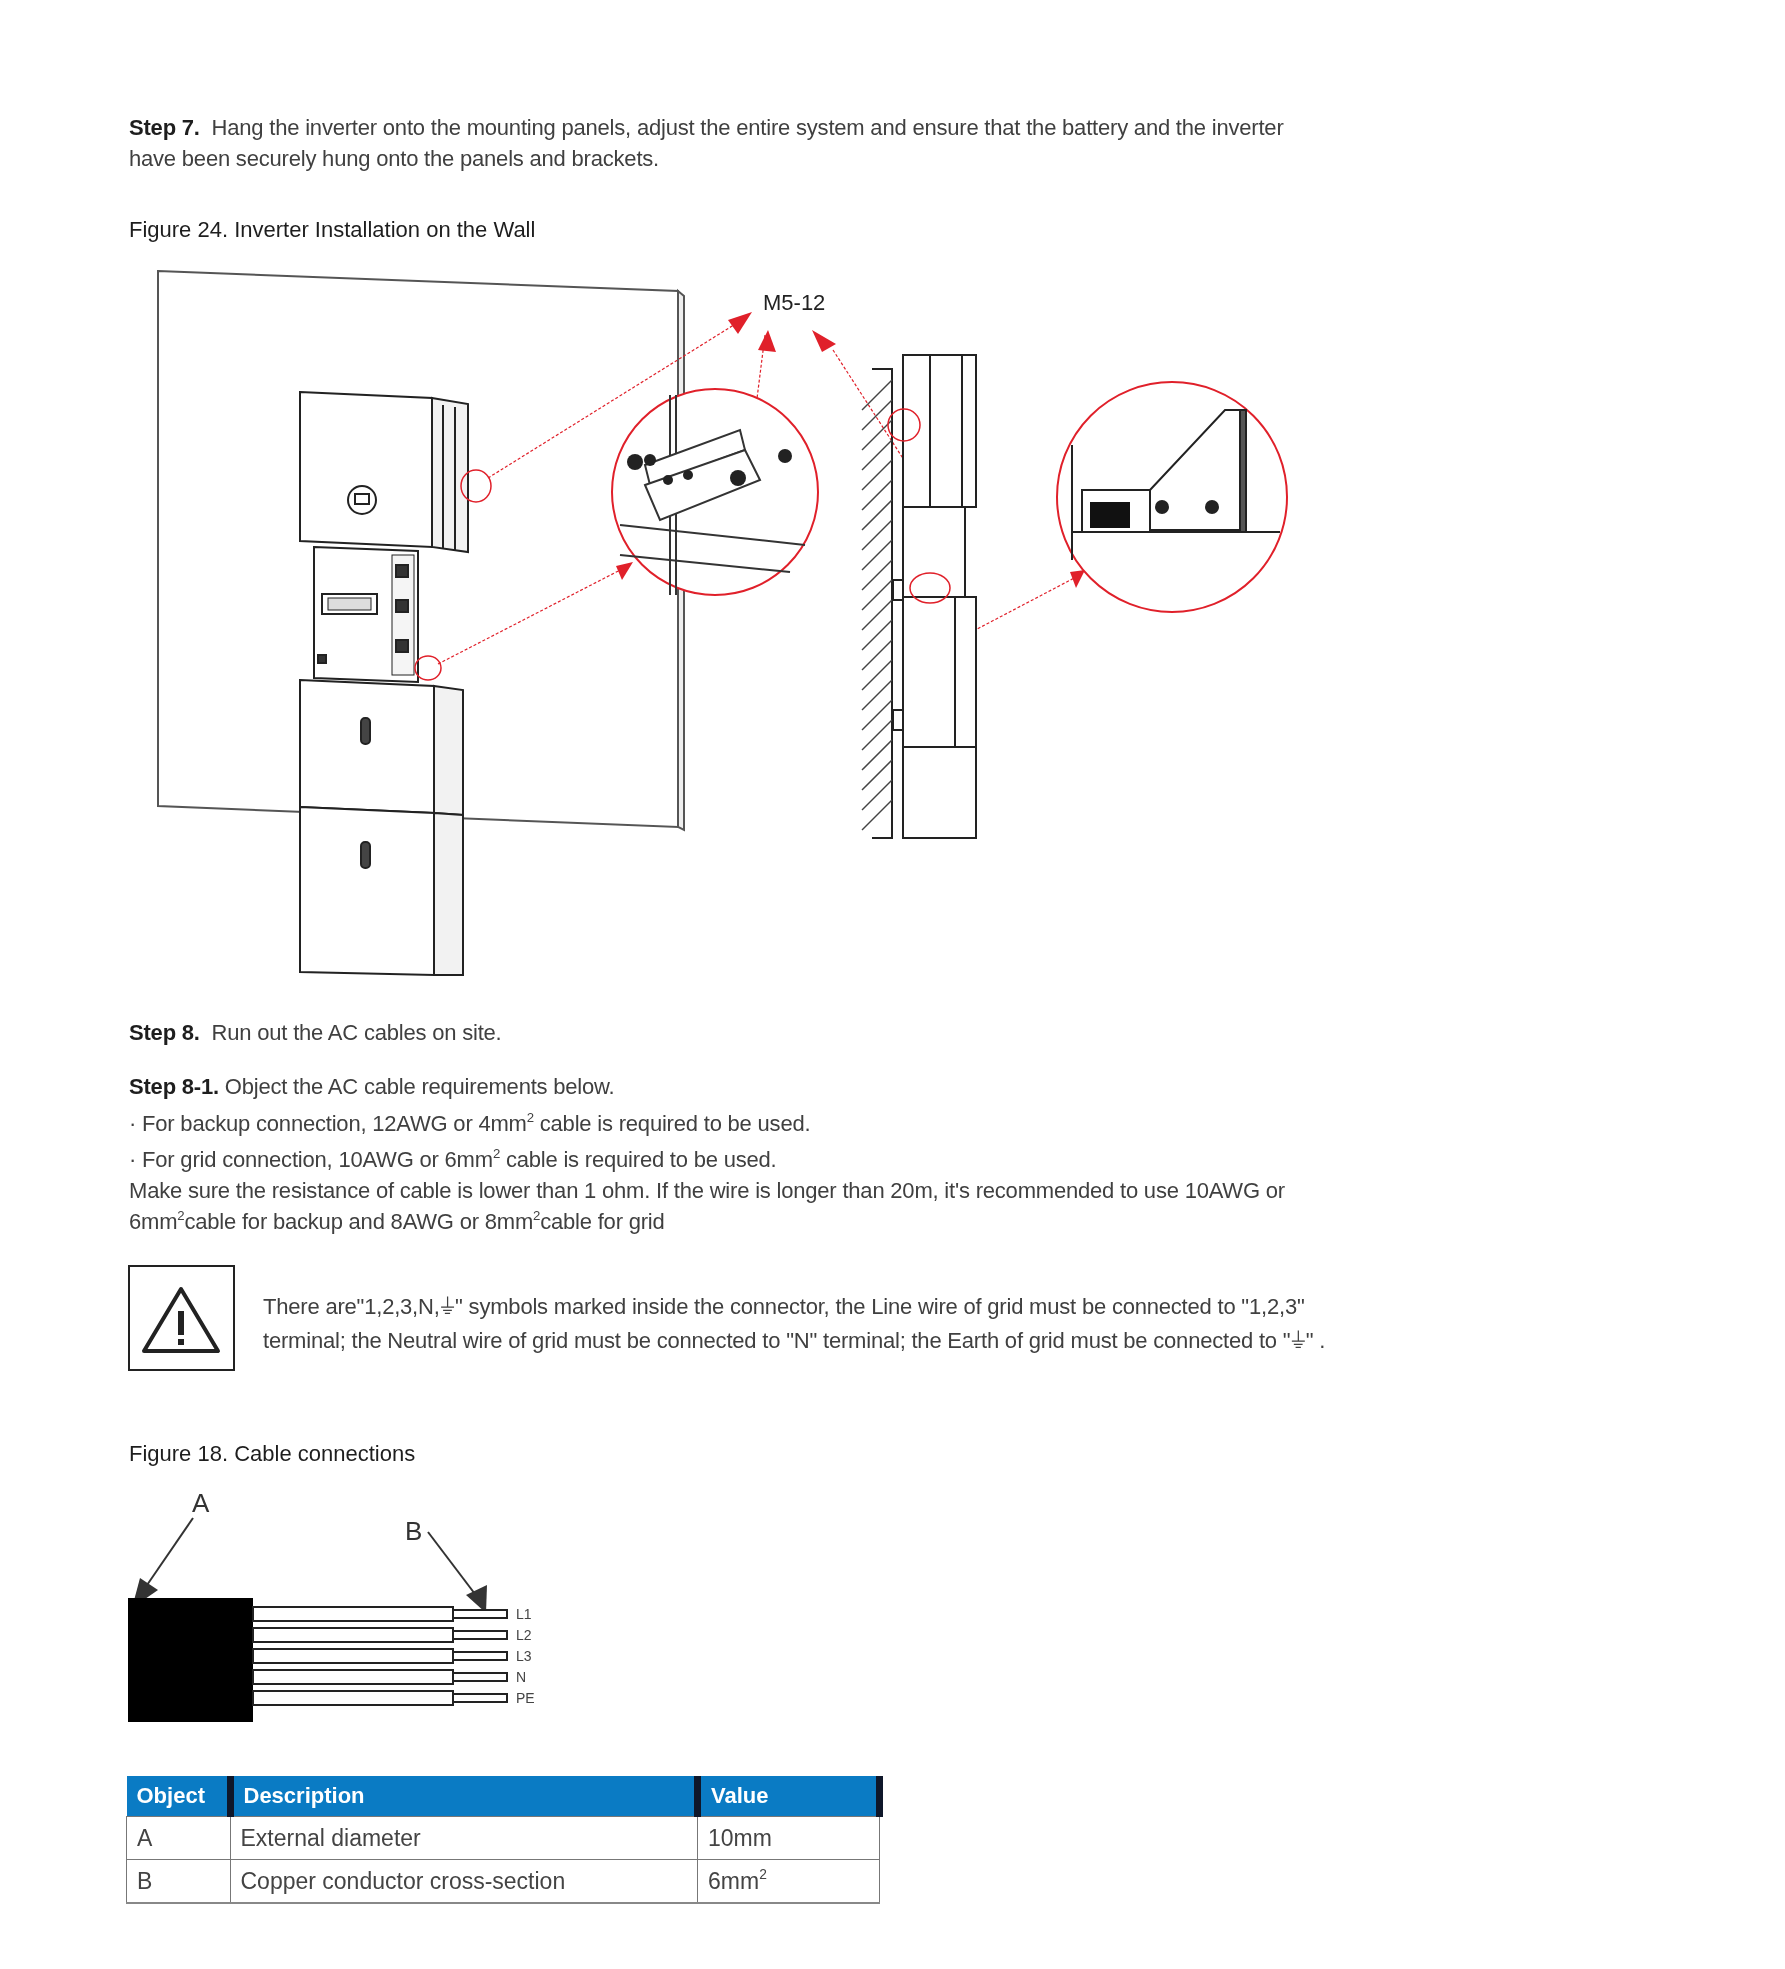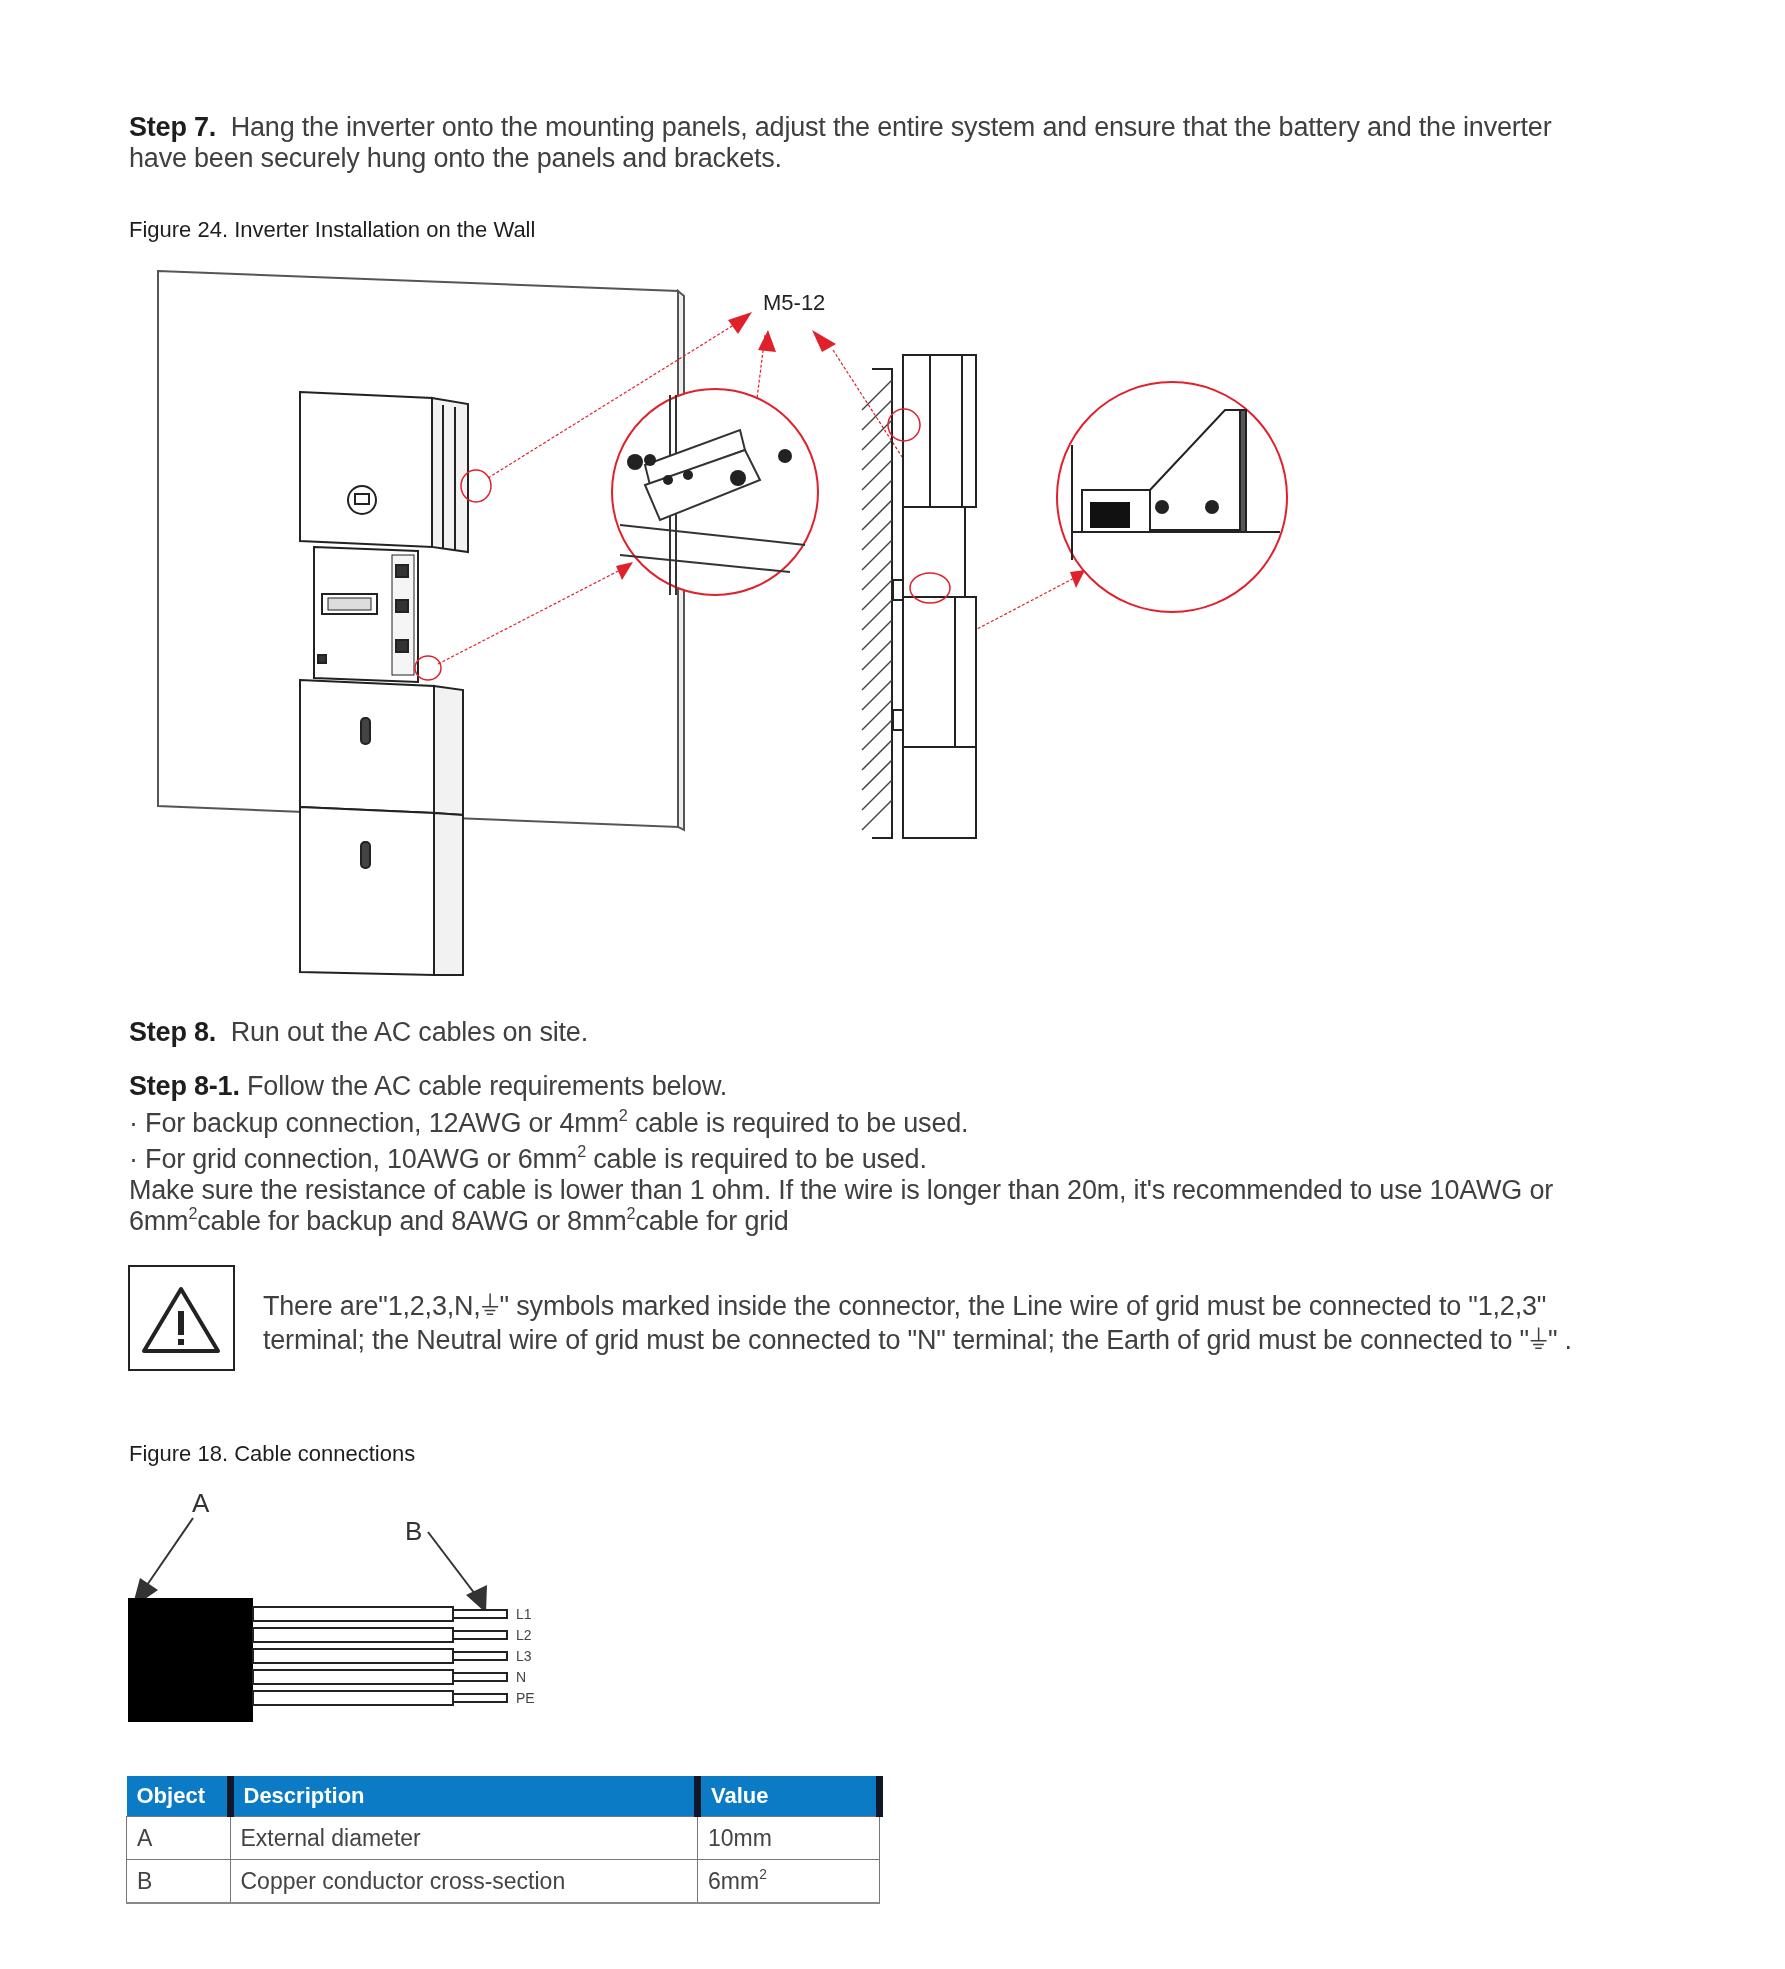--- a/index.html
+++ b/index.html
@@ -1,19 +1,19 @@
 <!DOCTYPE html>
 <html><head>
 <meta charset="utf-8">
 <style>
   html, body { margin: 0; padding: 0; background: #ffffff; }
   body { width: 1785px; height: 1969px; position: relative; overflow: hidden;
          font-family: "Liberation Sans", "DejaVu Sans", sans-serif; color: #3a3a3a; }
   .abs { position: absolute; }
-  .para { font-size: 27px; line-height: 31px; color: #404040; white-space: nowrap; letter-spacing: -0.2px; }
+  .para { font-size: 22px; line-height: 31px; color: #404040; white-space: nowrap; letter-spacing: -0.2px; }
   .bold { font-weight: bold; color: #1e1e1e; }
   .fig-title { font-size: 22px; font-weight: normal; color: #1e1e1e; white-space: nowrap; margin-top: 10px; }
   sup { font-size: 60%; line-height: 0; vertical-align: 0.7em; }
   .warn-box { left: 128px; top: 1265px; width: 107px; height: 106px; border: 2px solid #222; box-sizing: border-box; }
   table.spec { position: absolute; left: 126px; top: 1776px; width: 757px; border-collapse: collapse;
                font-family: "Liberation Sans", "DejaVu Sans", sans-serif; }
   table.spec th { background: #0a7bc4; color: #fff; font-weight: bold; text-align: left; font-size: 22px;
                   height: 40px; padding: 0 10px; border-right: 7px solid #0f172a; }
   table.spec td { font-size: 23px; color: #444; height: 42px; padding: 0 10px; border: 1px solid #777;
                   border-left: 1px solid #777; }
@@ -163,21 +163,21 @@
     <circle cx="1162" cy="507" r="7" fill="#222"></circle>
     <circle cx="1212" cy="507" r="7" fill="#222"></circle>
   </g>
 </svg>
 
 <div class="abs para" style="left:129px; top:1017px;">
   <span class="bold">Step 8.</span>&nbsp;&nbsp;<span>Run out the AC cables on site.</span>
 </div>
 
 <div class="abs para" style="left:129px; top:1071px;">
-  <span class="bold">Step 8-1.</span> <span>Follow the AC cable requirements below.</span>
+  <span class="bold">Step 8-1.</span> <span>Object the AC cable requirements below.</span>
 </div>
 <div class="abs para" style="left:129px; top:1108px;">
   <span>· For backup connection, 12AWG or 4mm</span><sup>2</sup><span> cable is required to be used.</span>
 </div>
 <div class="abs para" style="left:129px; top:1144px;">
   <span>· For grid connection, 10AWG or 6mm</span><sup>2</sup><span> cable is required to be used.</span>
 </div>
 <div class="abs para" style="left:129px; top:1175px;">Make sure the resistance of cable is lower than 1 ohm. If the wire is longer than 20m, it's recommended to use 10AWG or</div>
 <div class="abs para" style="left:129px; top:1206px;">
   <span>6mm</span><sup>2</sup><span>cable for backup and  8AWG or 8mm</span><sup>2</sup><span>cable for grid</span>

